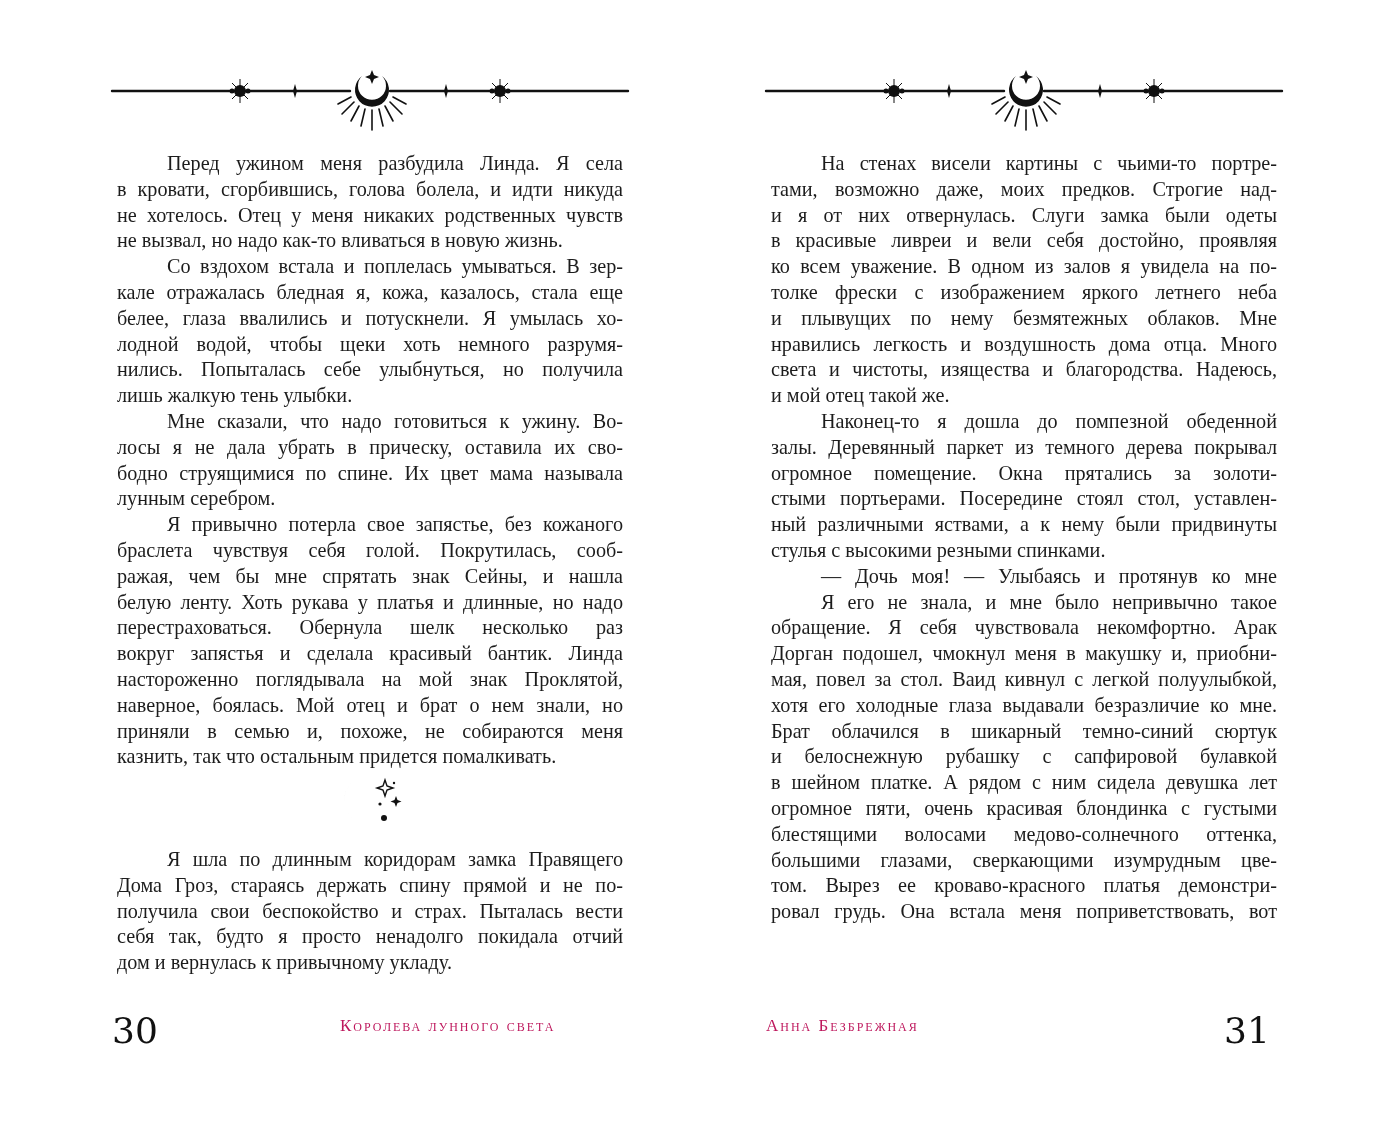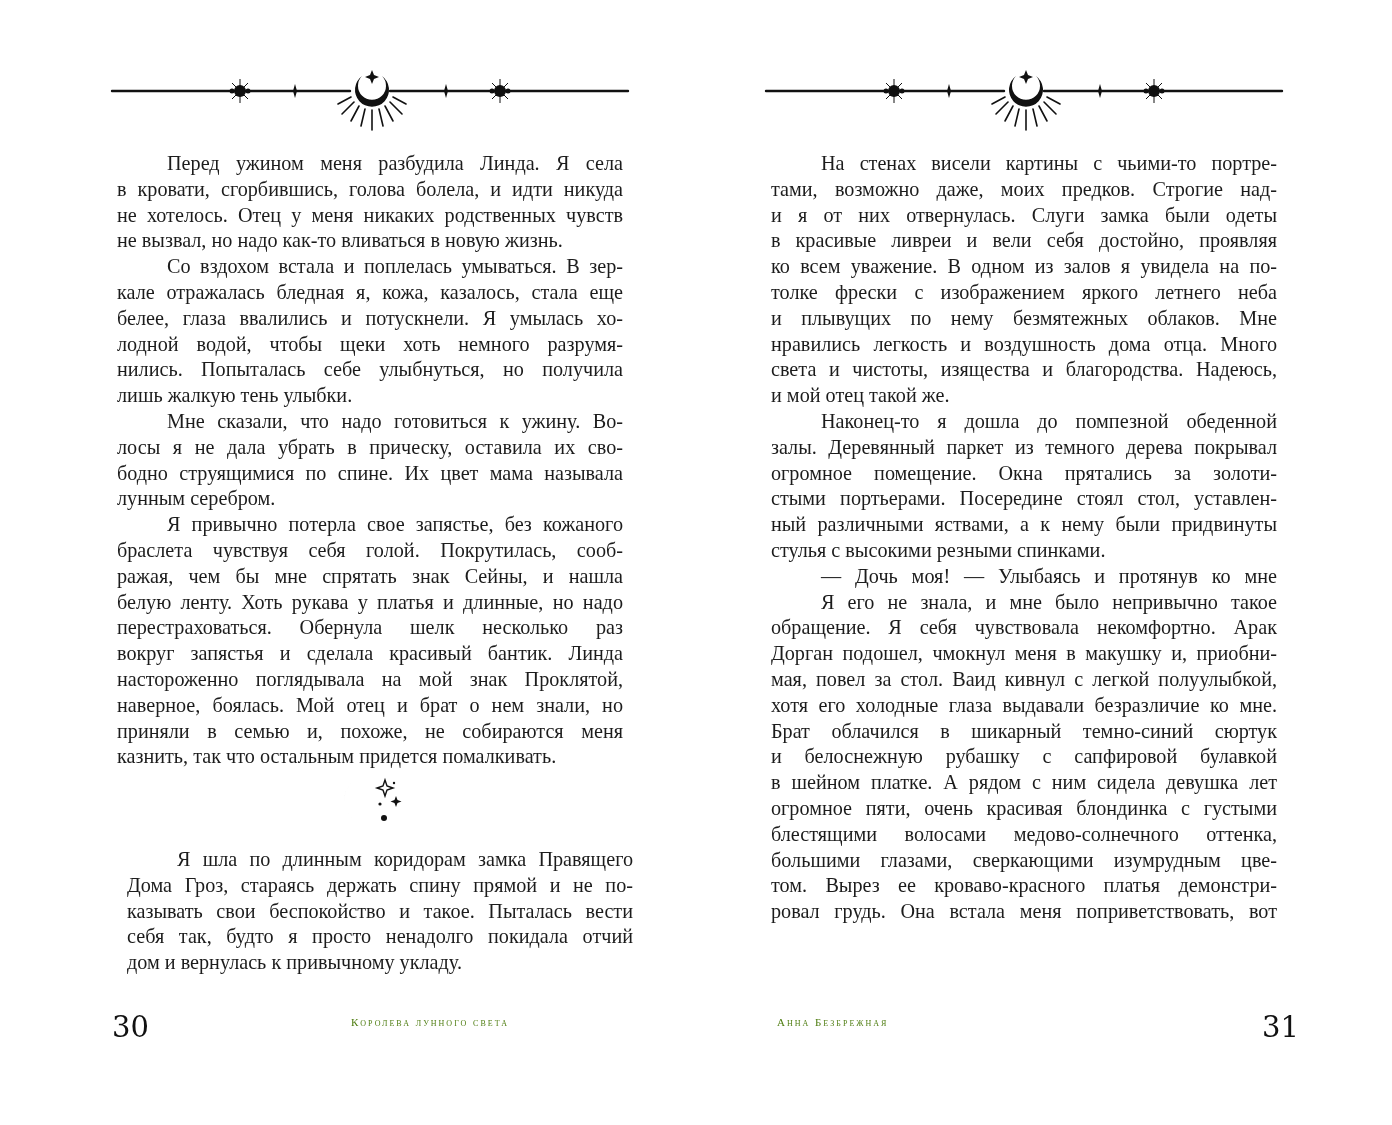--- a/index.html
+++ b/index.html
@@ -13,26 +13,26 @@
   .page-right .ornament { left:68px; }
   .text-block { position:absolute; top:151px; width:506px;
                 font-family:"Liberation Serif", "DejaVu Serif", serif;
                 font-size:20.2px; line-height:25.8px; text-align:justify; color:#1c1c1c; }
   .page-left .text-block { left:117px; }
   .page-right .text-block { left:75px; }
   .line { display:block; white-space:nowrap; text-align:justify; text-align-last:justify; height:25.8px; }
   .line.last { text-align-last:left; }
   .line.indent { padding-left:50px; }
   .break-ornament { position:absolute; left:330px; top:766px; width:80px; height:72px; }
-  .text-block.second { top:847px;margin-left:10px; }
-  .footer-num { position:absolute; top:1010px; font-family:"DejaVu Serif", serif; font-size:29px; color:#111; }
-  .footer-run { position:absolute; top:1016px; font-family:"Liberation Serif", serif; font-size:11px; letter-spacing:2px; font-variant:small-caps; color:#4d7c0f;margin-left:11px; }
+  .text-block.second { top:847px; }
+  .footer-num { position:absolute; top:1010px; font-family:"DejaVu Serif", serif; font-size:36px; color:#111; }
+  .footer-run { position:absolute; top:1016px; font-family:"Liberation Serif", serif; font-size:17px; letter-spacing:2px; font-variant:small-caps; color:#be185d; }
   .page-left .footer-num { left:112px; }
   .page-left .footer-run { left:340px; }
-  .page-right .footer-num { left:566px; }
+  .page-right .footer-num { left:528px; }
   .page-right .footer-run { left:70px; }
 </style>
 </head>
 <body>
 
 <div class="page page-left">
   <svg class="ornament" viewBox="0 0 520 70">
     <g fill="#111" stroke="#111">
       <path d="M2 27 L240 27" stroke-width="2.4" stroke-linecap="round"></path>
       <path d="M280 27 L518 27" stroke-width="2.4" stroke-linecap="round"></path>
@@ -97,21 +97,21 @@
       <path d="M66 30 L67.5 34 L71.5 35.5 L67.5 37 L66 41 L64.5 37 L60.5 35.5 L64.5 34 Z"></path>
       <circle cx="50" cy="38" r="1.6"></circle>
       <circle cx="54" cy="52" r="3"></circle>
       <circle cx="64" cy="17" r="1.2"></circle>
     </g>
   </svg>
 
   <div class="text-block second">
     <span class="line indent">Я шла по длинным коридорам замка Правящего</span>
     <span class="line">Дома Гроз, стараясь держать спину прямой и не по-</span>
-    <span class="line">казывать свои беспокойство и такое. Пыталась вести</span>
+    <span class="line">получила свои беспокойство и страх. Пыталась вести</span>
     <span class="line">себя так, будто я просто ненадолго покидала отчий</span>
     <span class="line last">дом и вернулась к привычному укладу.</span>
   </div>
 
   <div class="footer-num">30</div>
   <div class="footer-run">Королева лунного света</div>
 </div>
 
 <div class="page page-right">
   <svg class="ornament" viewBox="0 0 520 70">

